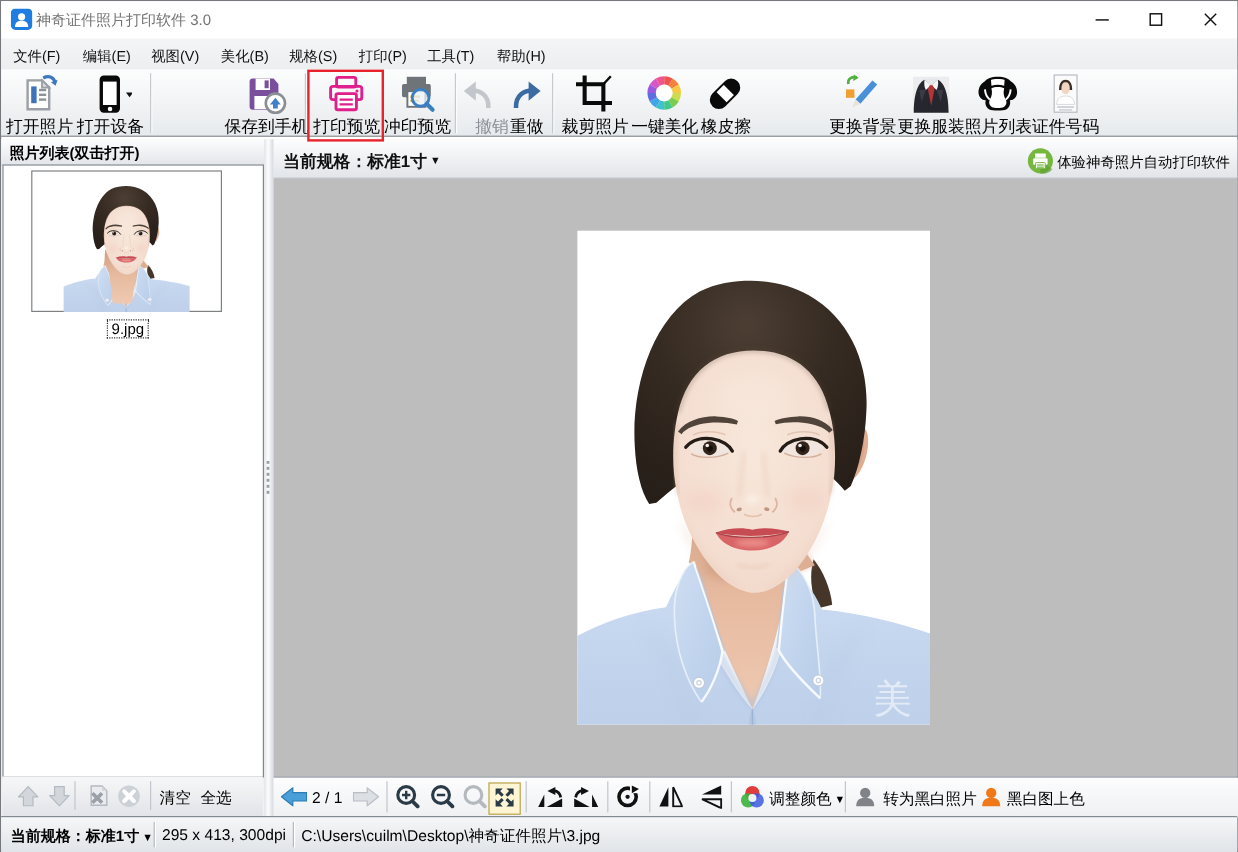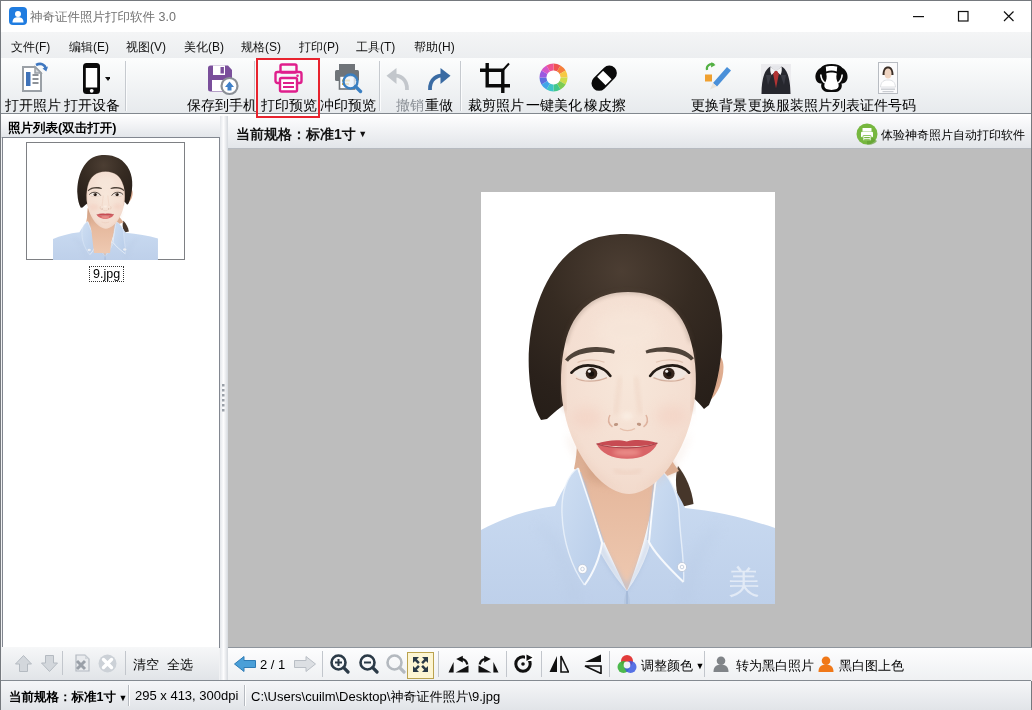--- a/index.html
+++ b/index.html
@@ -530,15 +530,15 @@
           </svg>
         <span class="vtext" style="left:611px;">黑白图上色</span>
       </div>
     </div>
   </div>
   <div id="statusbar">
     <span class="stext" style="left:8px;font-weight:bold;font-size:12.5px;top:8px;">当前规格：标准1寸<span style="font-size:9px;"> ▼</span></span>
     <span class="ssep" style="left:127px;"></span>
     <span class="stext" style="left:134px;">295 x 413, 300dpi</span>
     <span class="ssep" style="left:243px;"></span>
-    <span class="stext" style="left:250px;">C:\Users\cuilm\Desktop\神奇证件照片\9.jpg</span>
+    <span class="stext" style="left:250px;">C:\Users\cuilm\Desktop\神奇证件照片\3.jpg</span>
   </div>
 </div>
 
 </body></html>

